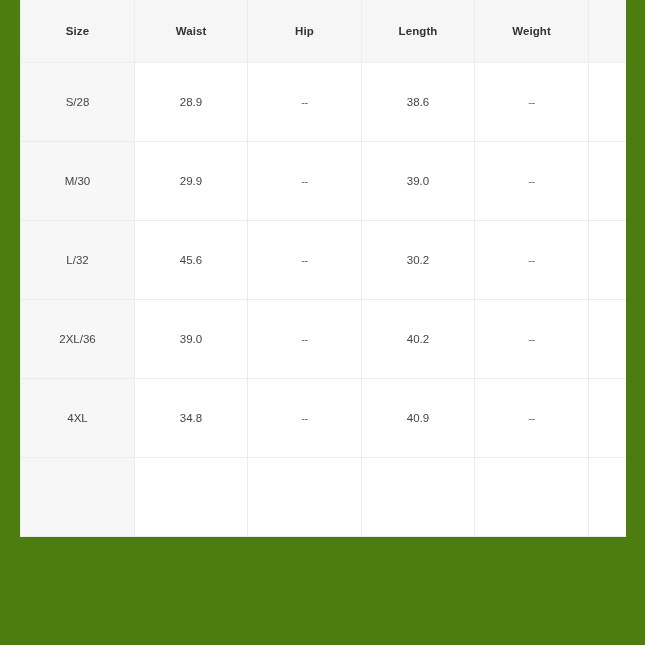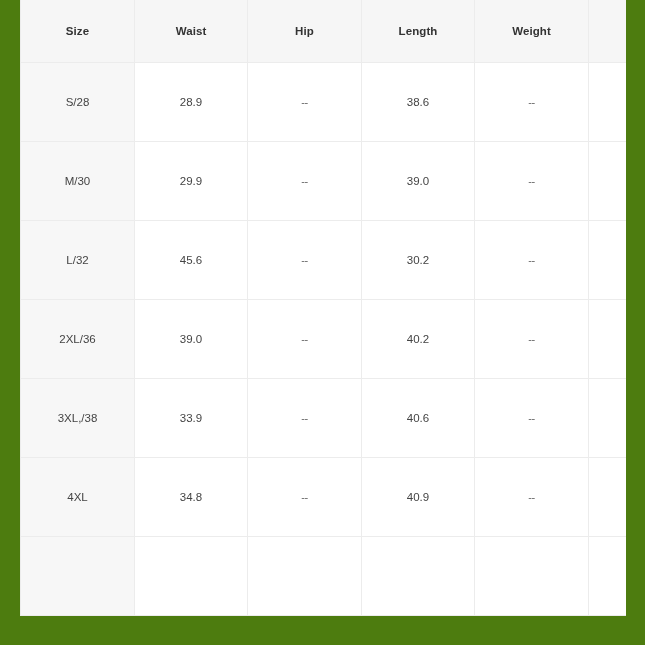--- a/index.html
+++ b/index.html
@@ -156,28 +156,20 @@
         </tr>
         <tr>
           <td class="col-size">2XL/36</td>
           <td class="col-waist">39.0</td>
           <td class="col-hip"><span class="dash">--</span></td>
           <td class="col-length">40.2</td>
           <td class="col-weight"><span class="dash">--</span></td>
           <td class="col-extra"></td>
         </tr>
         <tr>
-          <td class="col-size">3XL,/38</td>
-          <td class="col-waist">33.9</td>
-          <td class="col-hip"><span class="dash">--</span></td>
-          <td class="col-length">40.6</td>
-          <td class="col-weight"><span class="dash">--</span></td>
-          <td class="col-extra"></td>
-        </tr>
-        <tr>
           <td class="col-size">4XL</td>
           <td class="col-waist">34.8</td>
           <td class="col-hip"><span class="dash">--</span></td>
           <td class="col-length">40.9</td>
           <td class="col-weight"><span class="dash">--</span></td>
           <td class="col-extra"></td>
         </tr>
         <tr>
           <td class="col-size"></td>
           <td class="col-waist"></td>

